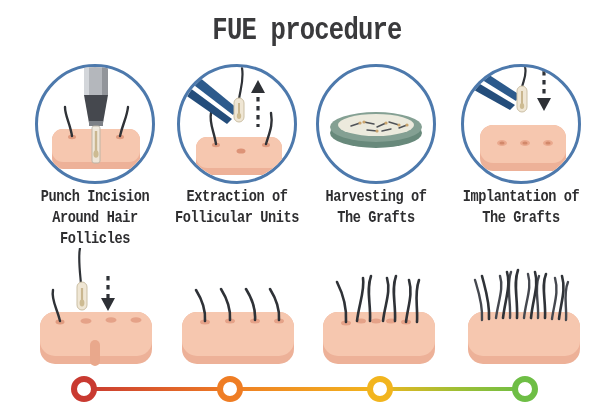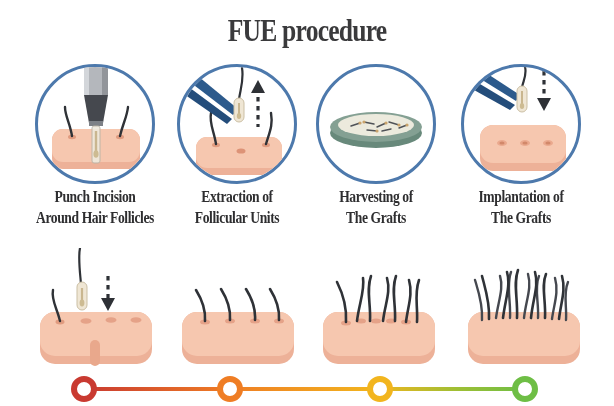--- a/index.html
+++ b/index.html
@@ -1,18 +1,18 @@
 <!DOCTYPE html>
 <html><head>
 <meta charset="utf-8">
 <style>
   html,body{margin:0;padding:0;background:#fff;}
   .poster{
     position:relative;width:614px;height:406px;background:#ffffff;overflow:hidden;
-    font-family:Liberation Serif, serif;
+    font-family:Liberation Mono, monospace;
   }
   
   .title{
     position:absolute;top:12px;left:0;width:614px;text-align:center;
     font-size:32px;font-weight:700;color:#3a3a3c;letter-spacing:-1px;
     transform:scaleX(0.8);transform-origin:50% 50%;
   }
   
   .step-circle{
     position:absolute;top:64px;width:114px;height:114px;border-radius:50%;

